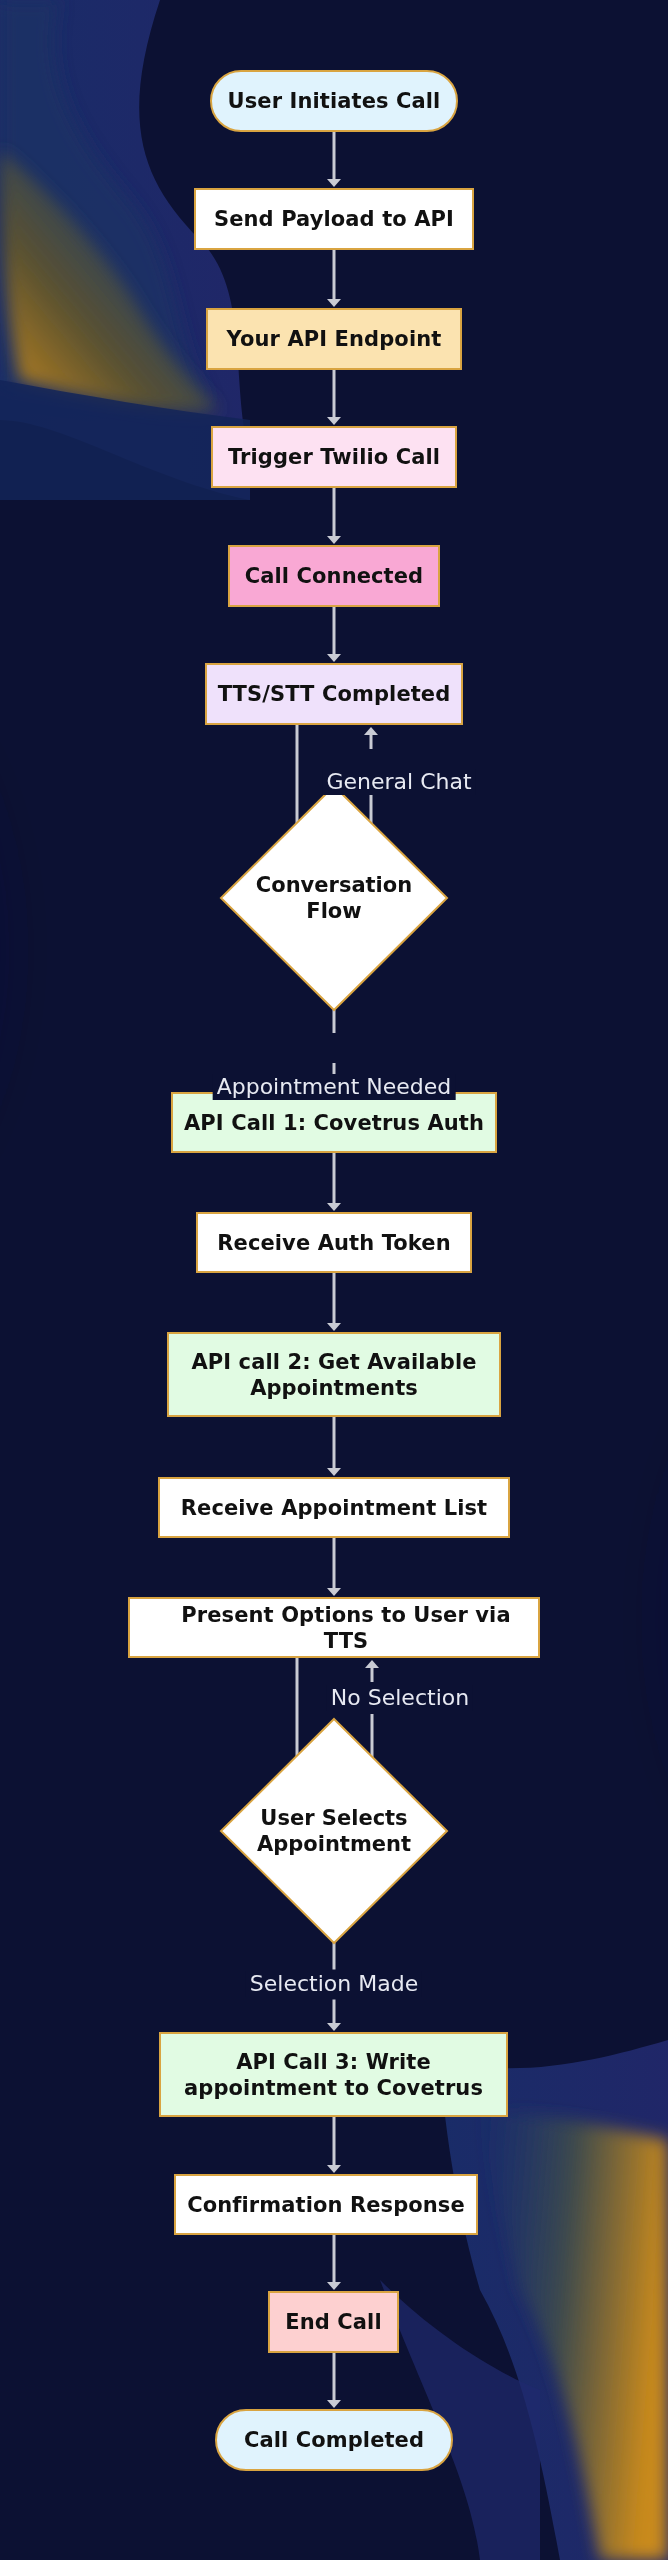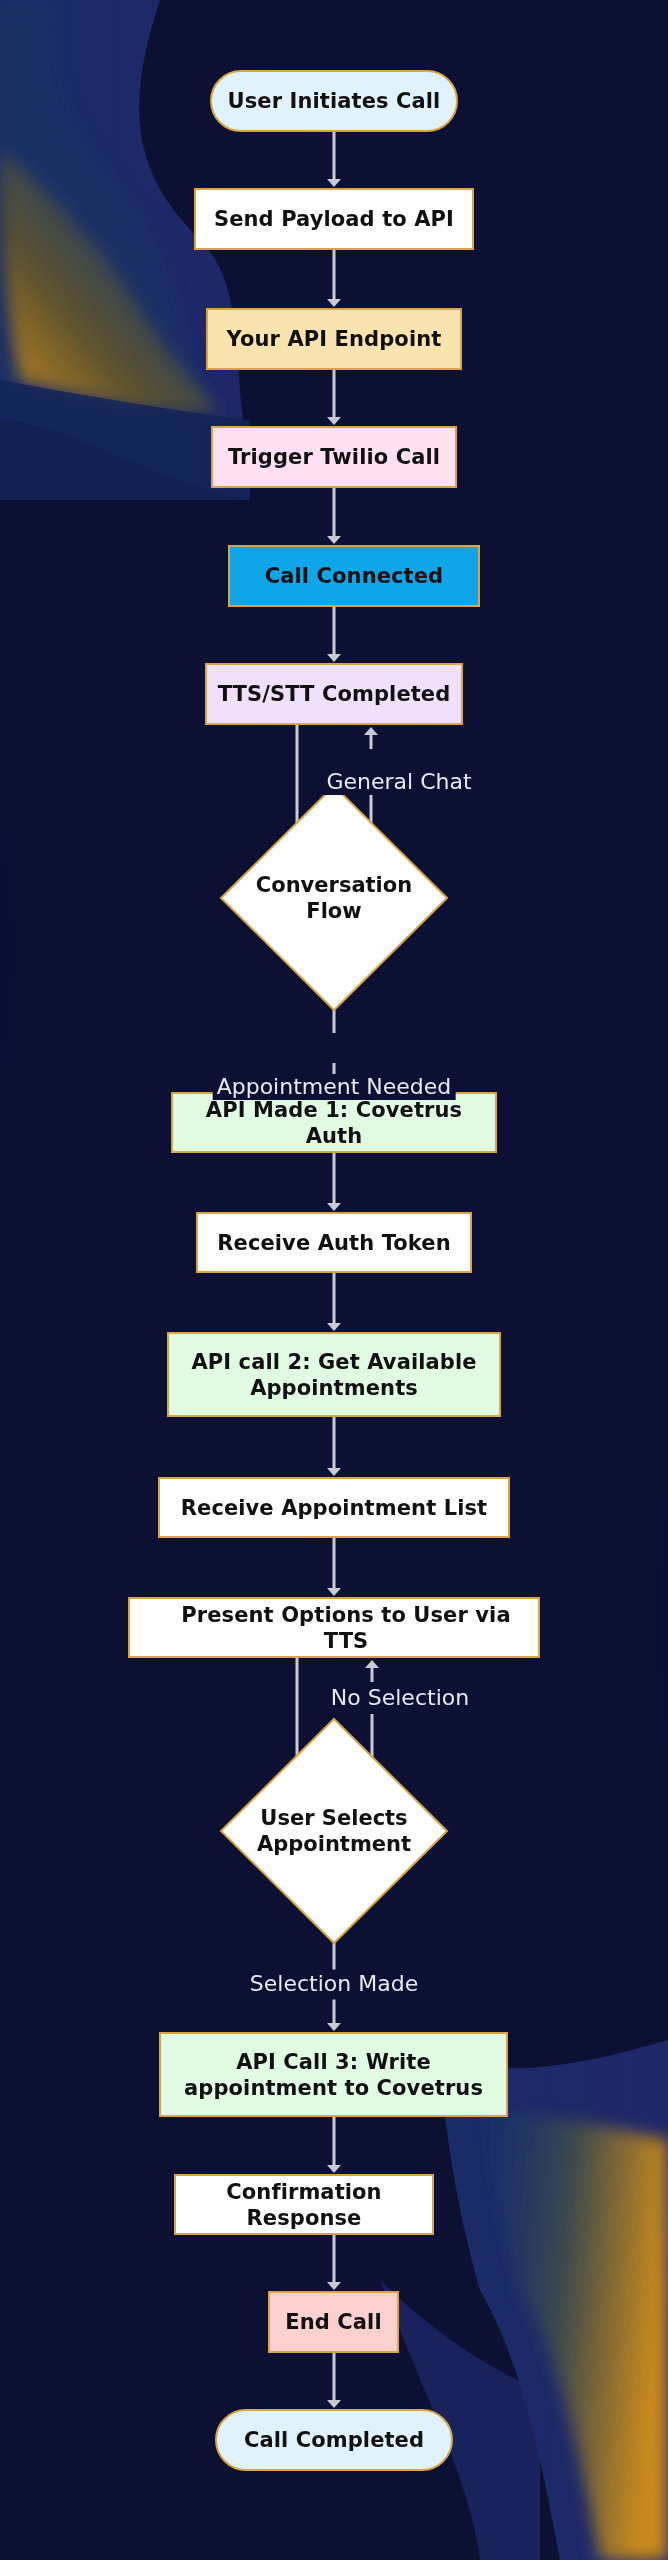--- a/index.html
+++ b/index.html
@@ -139,51 +139,51 @@
       </div>
       <div class="node-box" style="left: 194px; top: 188px; width: 280px; height: 62px; background: rgb(255, 255, 255); border-color: rgb(217, 164, 65);">
         <span class="node-text">Send Payload to API</span>
       </div>
       <div class="node-box" style="left: 206px; top: 308px; width: 256px; height: 62px; background: rgb(251, 227, 176); border-color: rgb(217, 164, 65);">
         <span class="node-text">Your API Endpoint</span>
       </div>
       <div class="node-box" style="left: 211px; top: 426px; width: 246px; height: 62px; background: rgb(253, 225, 242); border-color: rgb(217, 164, 65);">
         <span class="node-text">Trigger Twilio Call</span>
       </div>
-      <div class="node-box" style="left: 228px; top: 545px; width: 252px; height: 62px; background: #0ea5e9; border-color: rgb(217, 164, 65);">
+      <div class="node-box" style="left: 228px; top: 545px; width: 212px; height: 62px; background: #f9a8d4; border-color: rgb(217, 164, 65);">
         <span class="node-text">Call Connected</span>
       </div>
       <div class="node-box" style="left: 205px; top: 663px; width: 258px; height: 62px; background: rgb(239, 225, 251); border-color: rgb(217, 164, 65);">
         <span class="node-text">TTS/STT Completed</span>
       </div>
       <div class="diamond-text" style="left: 221px; top: 858px; width: 226px; height: 80px;">Conversation
 Flow</div>
       <div class="node-box" style="left: 171px; top: 1092px; width: 326px; height: 61px; background: rgb(225, 251, 227); border-color: rgb(217, 164, 65);">
-        <span class="node-text">API Made 1: Covetrus Auth</span>
+        <span class="node-text">API Call 1: Covetrus Auth</span>
       </div>
       <div class="node-box" style="left: 196px; top: 1212px; width: 276px; height: 61px; background: rgb(255, 255, 255); border-color: rgb(217, 164, 65);">
         <span class="node-text">Receive Auth Token</span>
       </div>
       <div class="node-box" style="left: 167px; top: 1332px; width: 334px; height: 85px; background: rgb(225, 251, 227); border-color: rgb(217, 164, 65);">
         <span class="node-text">API call 2: Get Available
 Appointments</span>
       </div>
       <div class="node-box" style="left: 158px; top: 1477px; width: 352px; height: 61px; background: rgb(255, 255, 255); border-color: rgb(217, 164, 65);">
         <span class="node-text">Receive Appointment List</span>
       </div>
       <div class="node-box" style="left: 128px; top: 1597px; width: 412px; height: 61px; background: rgb(255, 255, 255); border-color: rgb(217, 164, 65); padding-left: 34px;">
         <span class="node-text">Present Options to User via TTS</span>
       </div>
       <div class="diamond-text" style="left: 221px; top: 1791px; width: 226px; height: 80px;">User Selects
 Appointment</div>
       <div class="node-box" style="left: 159px; top: 2032px; width: 349px; height: 85px; background: rgb(225, 251, 227); border-color: rgb(217, 164, 65);">
         <span class="node-text">API Call 3: Write
 appointment to Covetrus</span>
       </div>
-      <div class="node-box" style="left: 174px; top: 2174px; width: 260px; height: 61px; background: rgb(255, 255, 255); border-color: rgb(217, 164, 65);">
+      <div class="node-box" style="left: 174px; top: 2174px; width: 304px; height: 61px; background: rgb(255, 255, 255); border-color: rgb(217, 164, 65);">
         <span class="node-text">Confirmation Response</span>
       </div>
       <div class="node-box" style="left: 268px; top: 2291px; width: 131px; height: 62px; background: rgb(253, 208, 208); border-color: rgb(217, 164, 65);">
         <span class="node-text">End Call</span>
       </div>
       <div class="node-box pill" style="left: 215px; top: 2409px; width: 238px; height: 62px; background: rgb(224, 243, 253); border-color: rgb(217, 164, 65);">
         <span class="node-text">Call Completed</span>
       </div>
     </div>
   <div id="labels-layer">

